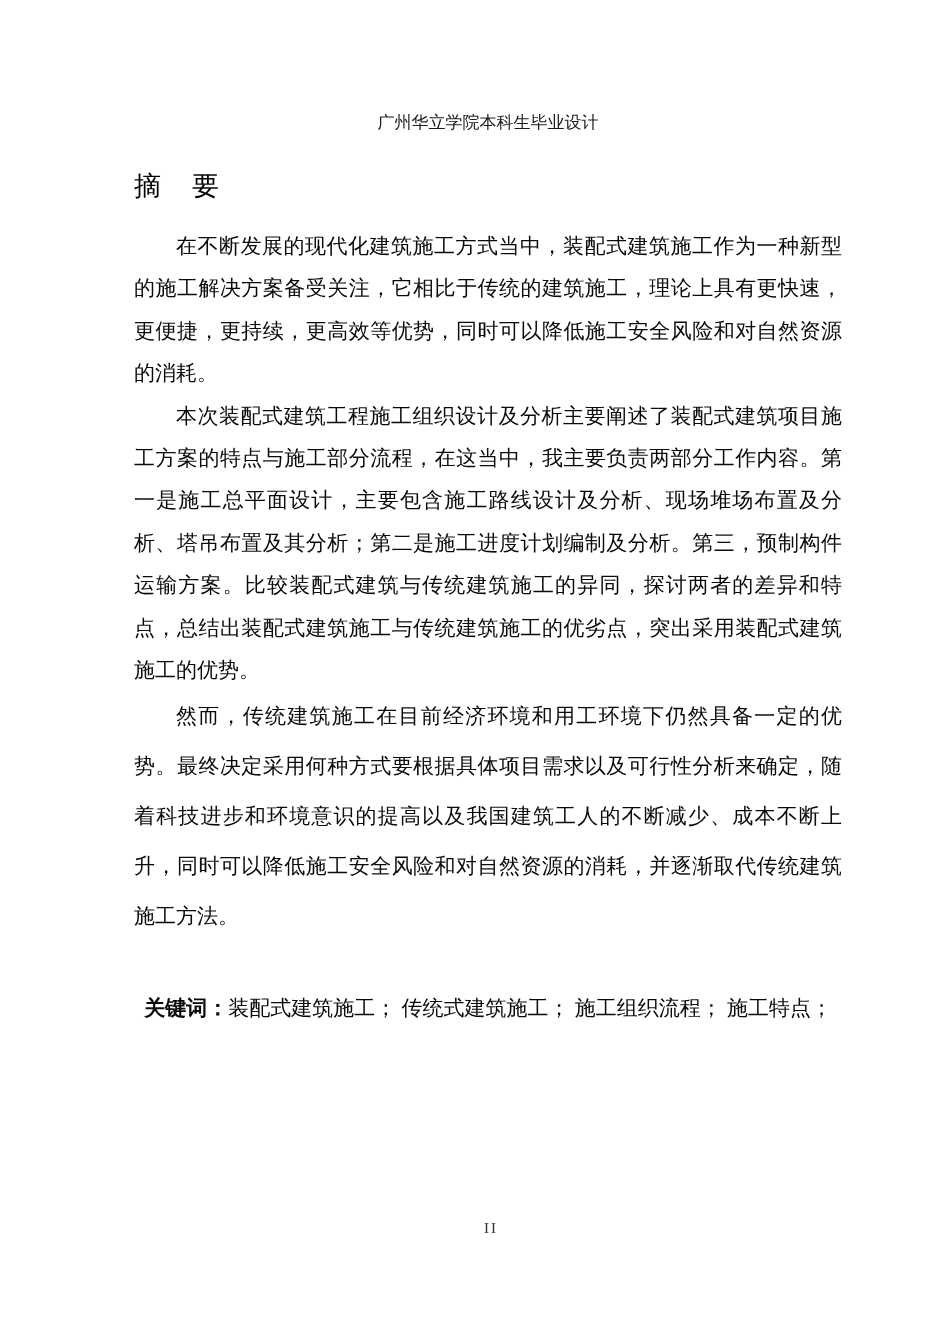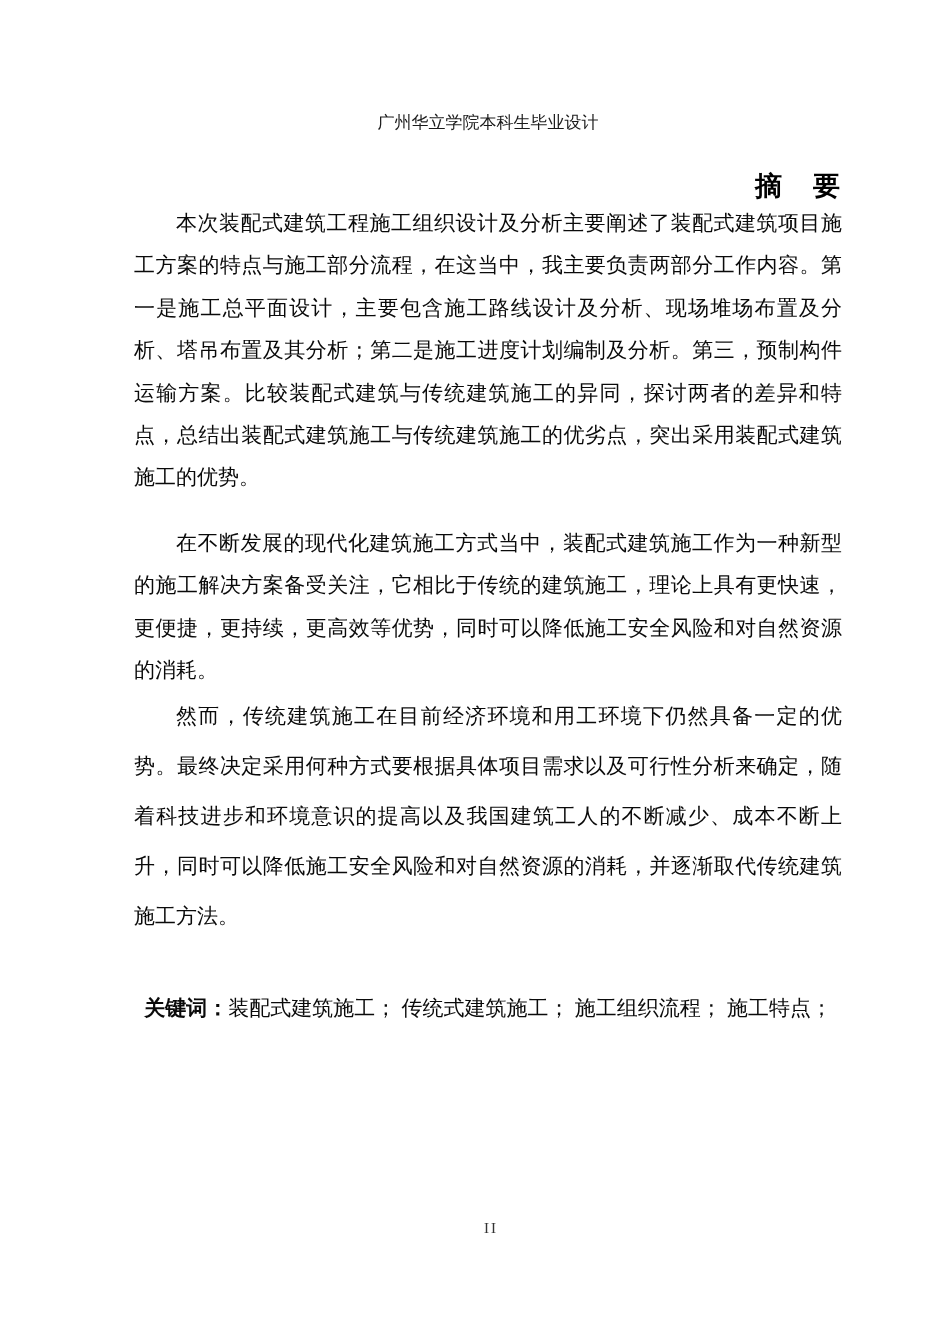--- a/index.html
+++ b/index.html
@@ -19,24 +19,24 @@
     font-family: "Liberation Serif", "DejaVu Serif", serif;
   }
   .doc-header {
     text-align: center;
     font-size: 17px;
     line-height: 22px;
     color: #1a1a1a;
   }
   .doc-title {
     margin: 36px 0 0 0;
-    text-align: right;
+    text-align: left;
     font-size: 27px;
     line-height: 32px;
-    font-weight: bold;
+    font-weight: normal;
     font-family: "Liberation Sans", "DejaVu Sans", sans-serif;
     letter-spacing: 2px;
   }
   .body-text {
     margin: 0;
     font-size: 21px;
     text-align: justify;
     text-indent: 2em;
     color: #0a0a0a;
   }
@@ -73,23 +73,23 @@
 </style>
 </head>
 <body>
 
 <div class="page">
 
   <div class="doc-header">广州华立学院本科生毕业设计</div>
 
   <h1 class="doc-title">摘　要</h1>
 
+  <p class="body-text para-first para-normal">在不断发展的现代化建筑施工方式当中，装配式建筑施工作为一种新型的施工解决方案备受关注，它相比于传统的建筑施工，理论上具有更快速，更便捷，更持续，更高效等优势，同时可以降低施工安全风险和对自然资源的消耗。</p>
+
   <p class="body-text para-normal">本次装配式建筑工程施工组织设计及分析主要阐述了装配式建筑项目施工方案的特点与施工部分流程，在这当中，我主要负责两部分工作内容。第一是施工总平面设计，主要包含施工路线设计及分析、现场堆场布置及分析、塔吊布置及其分析；第二是施工进度计划编制及分析。第三，预制构件运输方案。比较装配式建筑与传统建筑施工的异同，探讨两者的差异和特点，总结出装配式建筑施工与传统建筑施工的优劣点，突出采用装配式建筑施工的优势。</p>
-
-  <p class="body-text para-first para-normal">在不断发展的现代化建筑施工方式当中，装配式建筑施工作为一种新型的施工解决方案备受关注，它相比于传统的建筑施工，理论上具有更快速，更便捷，更持续，更高效等优势，同时可以降低施工安全风险和对自然资源的消耗。</p>
 
   <p class="body-text para-loose">然而，传统建筑施工在目前经济环境和用工环境下仍然具备一定的优势。最终决定采用何种方式要根据具体项目需求以及可行性分析来确定，随着科技进步和环境意识的提高以及我国建筑工人的不断减少、成本不断上升，同时可以降低施工安全风险和对自然资源的消耗，并逐渐取代传统建筑施工方法。</p>
 
   <p class="keywords-line">
     <span class="kw-label">关键词：</span><span>装配式建筑施工； 传统式建筑施工； 施工组织流程； 施工特点；</span>
   </p>
 
   <div class="page-number">II</div>
 
 </div>

